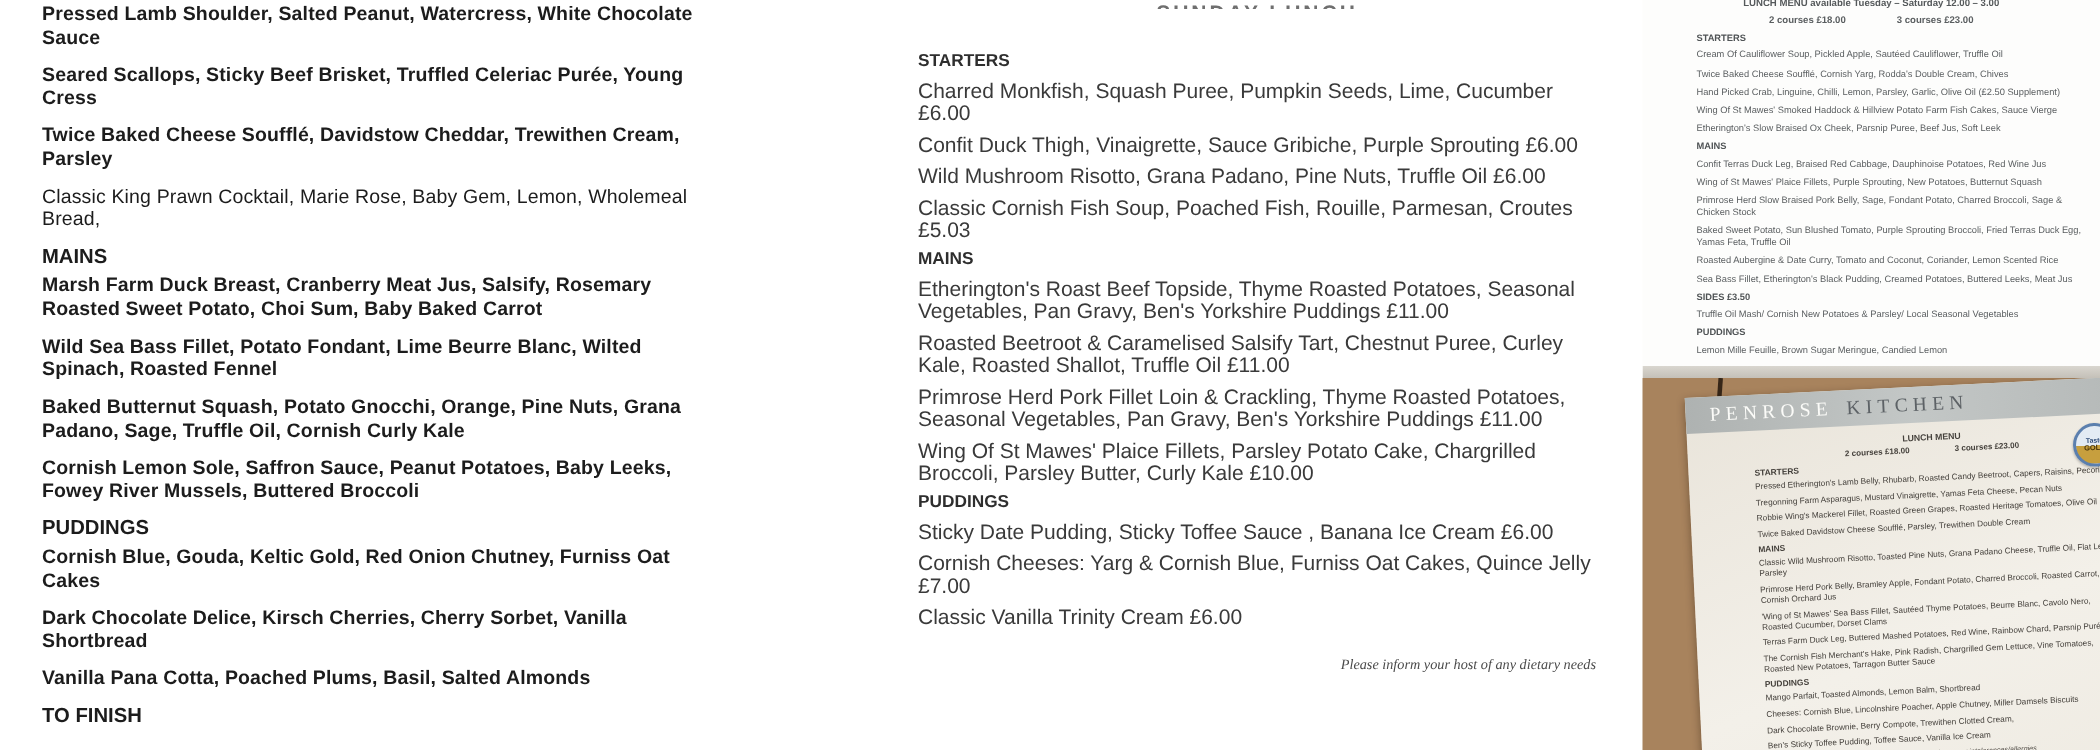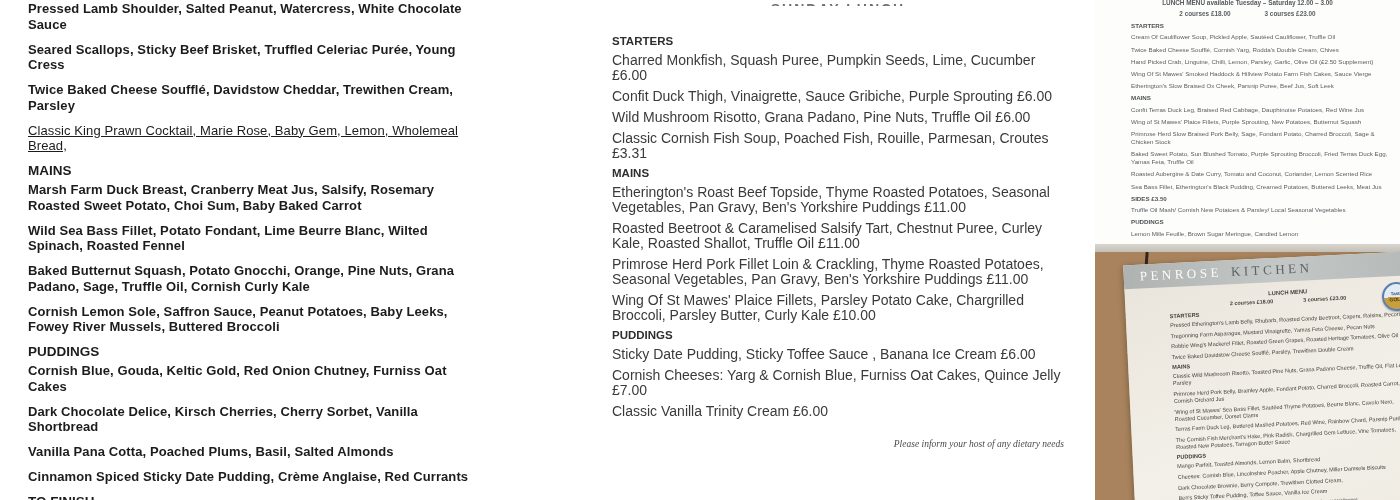--- a/index.html
+++ b/index.html
@@ -2,21 +2,21 @@
 <html><head>
 <meta charset="utf-8">
 <style>
   html,body{margin:0;padding:0;background:#ffffff;}
   .canvas{position:relative;width:1400px;height:500px;overflow:hidden;background:#ffffff;
           font-family:"Liberation Sans",sans-serif;padding-left:42px;}
 
   
   .festive{position:absolute;left:28px;top:1px;width:452px;color:#1c1c1c;}
   .fm-item{font-size:13px;line-height:15.5px;margin-bottom:9.5px;font-weight:600;letter-spacing:.1px;}
-  .fm-starters .fm-item:last-child{font-weight:400;text-decoration:underline;}
+  .fm-starters .fm-item:last-child{font-weight:400;}
   .fm-head{font-size:13.5px;font-weight:700;margin:1px 0 4px;}
 
   
   .sunday{position:absolute;left:612px;top:0;width:452px;color:#3a3a3a;}
   .sn-title-clip{height:6px;overflow:hidden;text-align:center;}
   .sn-title-clip span{display:inline-block;margin-top:-13px;font-size:14px;font-weight:700;
                       letter-spacing:2px;color:#6f6f6f;}
   .sn-head{font-size:11.5px;font-weight:700;color:#2e2e2e;margin:0 0 6px;}
   .sn-head.first{margin-top:29px;}
   .sn-item{font-size:14px;line-height:15px;margin-bottom:6px;}
@@ -83,36 +83,35 @@
         <div class="fm-item">Marsh Farm Duck Breast, Cranberry Meat Jus, Salsify, Rosemary Roasted Sweet Potato, Choi Sum, Baby Baked Carrot</div>
         <div class="fm-item">Wild Sea Bass Fillet, Potato Fondant, Lime Beurre Blanc, Wilted Spinach, Roasted Fennel</div>
         <div class="fm-item">Baked Butternut Squash, Potato Gnocchi, Orange, Pine Nuts, Grana Padano, Sage, Truffle Oil, Cornish Curly Kale</div>
         <div class="fm-item">Cornish Lemon Sole, Saffron Sauce, Peanut Potatoes, Baby Leeks, Fowey River Mussels, Buttered Broccoli</div>
       </div>
     <div class="fm-head">PUDDINGS</div>
     <div>
         <div class="fm-item">Cornish Blue, Gouda, Keltic Gold, Red Onion Chutney, Furniss Oat Cakes</div>
         <div class="fm-item">Dark Chocolate Delice, Kirsch Cherries, Cherry Sorbet, Vanilla Shortbread</div>
         <div class="fm-item">Vanilla Pana Cotta, Poached Plums, Basil, Salted Almonds</div>
-        <div class="fm-item">Cinnamon Spiced Sticky Date Pudding, Crème Anglaise, Red Currants</div>
       </div>
     <div class="fm-head">TO FINISH</div>
 
   </div>
 
   <div class="sunday">
     <div class="sn-title-clip">
       <span>SUNDAY LUNCH</span>
     </div>
     <div class="sn-head first">STARTERS</div>
     <div>
         <div class="sn-item">Charred Monkfish, Squash Puree, Pumpkin Seeds, Lime, Cucumber £6.00</div>
         <div class="sn-item">Confit Duck Thigh, Vinaigrette, Sauce Gribiche, Purple Sprouting £6.00</div>
         <div class="sn-item">Wild Mushroom Risotto, Grana Padano, Pine Nuts, Truffle Oil £6.00</div>
-        <div class="sn-item">Classic Cornish Fish Soup, Poached Fish, Rouille, Parmesan, Croutes £3.31</div>
+        <div class="sn-item">Classic Cornish Fish Soup, Poached Fish, Rouille, Parmesan, Croutes £5.03</div>
       </div>
     <div class="sn-head">MAINS</div>
     <div>
         <div class="sn-item">Etherington's Roast Beef Topside, Thyme Roasted Potatoes, Seasonal Vegetables, Pan Gravy, Ben's Yorkshire Puddings £11.00</div>
         <div class="sn-item">Roasted Beetroot &amp; Caramelised Salsify Tart, Chestnut Puree, Curley Kale, Roasted Shallot, Truffle Oil £11.00</div>
         <div class="sn-item">Primrose Herd Pork Fillet Loin &amp; Crackling, Thyme Roasted Potatoes, Seasonal Vegetables, Pan Gravy, Ben's Yorkshire Puddings £11.00</div>
         <div class="sn-item">Wing Of St Mawes' Plaice Fillets, Parsley Potato Cake, Chargrilled Broccoli, Parsley Butter, Curly Kale £10.00</div>
       </div>
     <div class="sn-head">PUDDINGS</div>
     <div>

